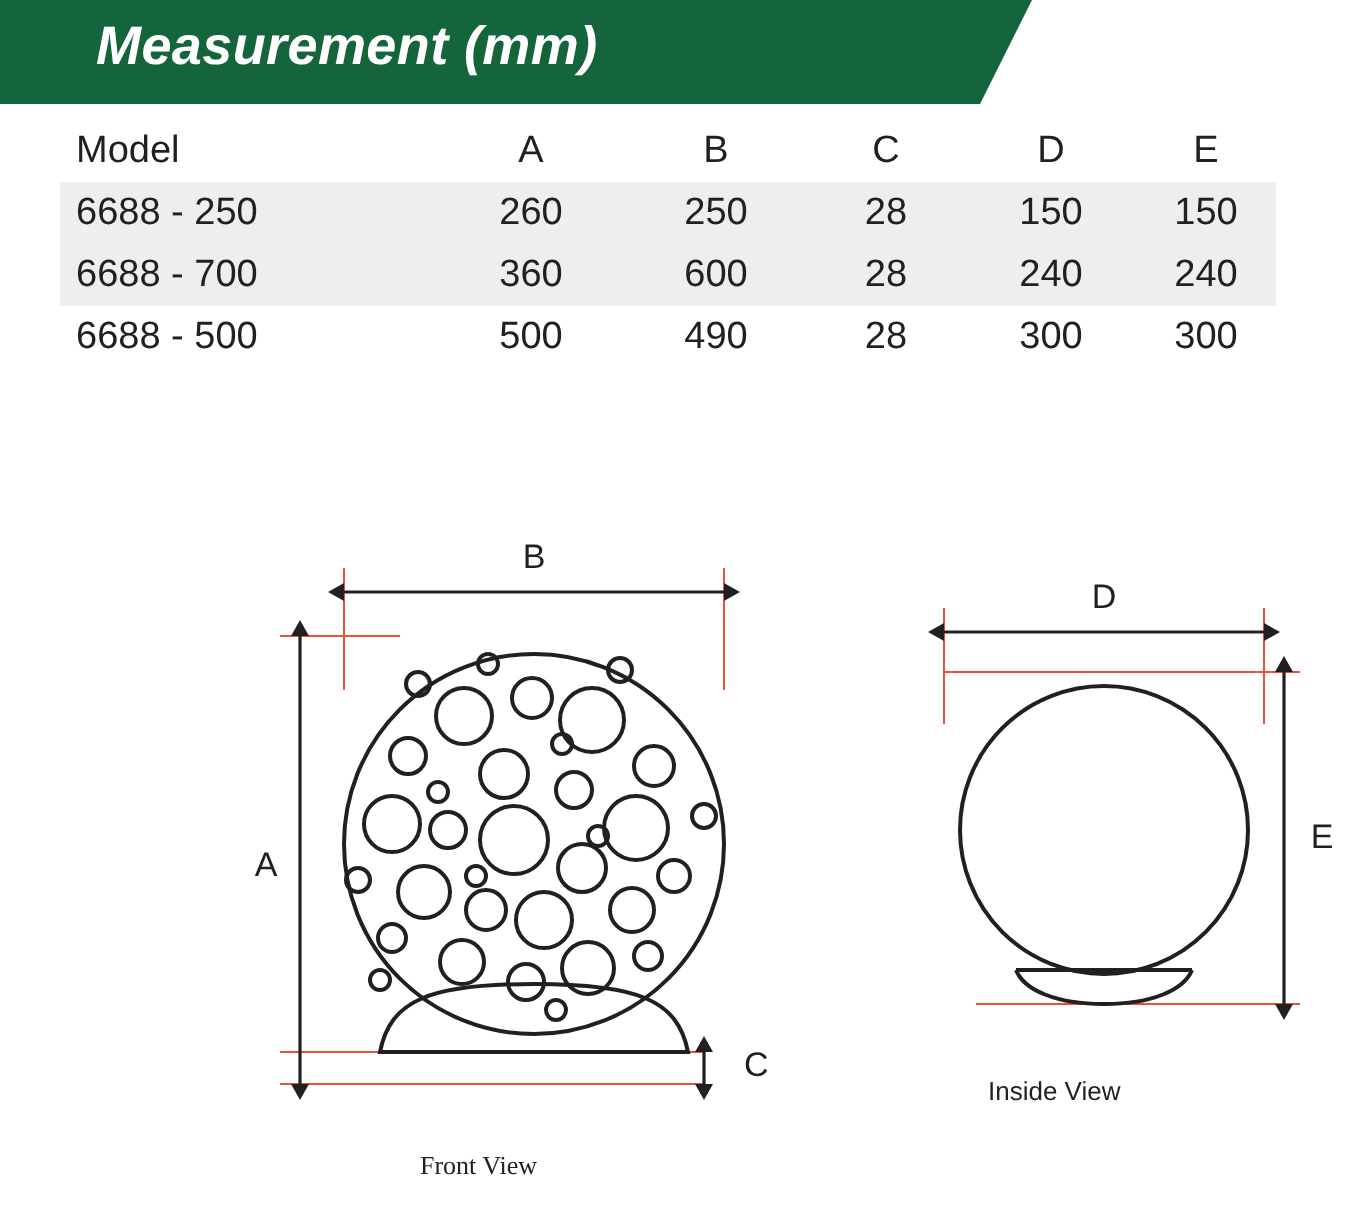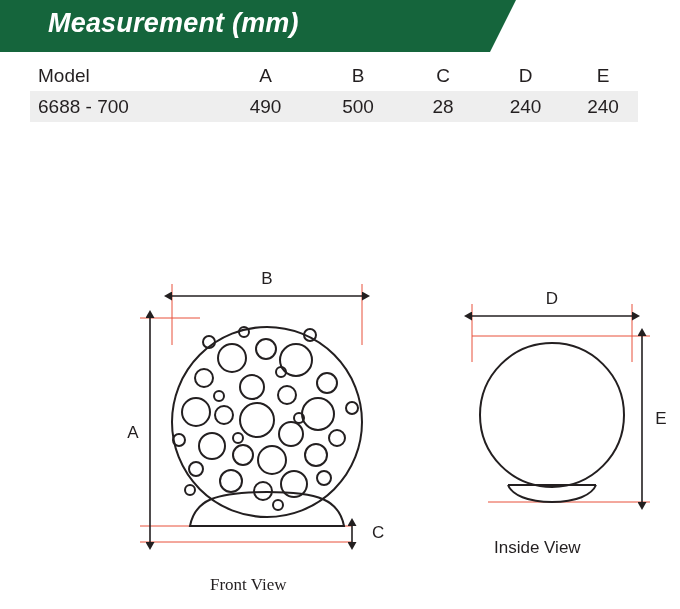--- a/index.html
+++ b/index.html
@@ -95,21 +95,21 @@
   
   .drawings {
     position: absolute;
     left: 0;
     top: 250px;
     width: 680px;
     height: 359px;
   }
   .caption {
     position: absolute;
-    font-size: 17px;
+    font-size: 13px;
     color: #231f20;
     white-space: nowrap;
   }
   .caption-front { left: 210px; top: 325px; font-family: Liberation Serif, serif; }
   .caption-inside { left: 494px; top: 288px; }
 
   svg { display: block; }
   .dimline { stroke: #231f20; stroke-width: 1.6; fill: none; }
   .redline { stroke: #e8513a; stroke-width: 1; fill: none; }
   .obj { stroke: #231f20; stroke-width: 2; fill: none; }
@@ -135,26 +135,42 @@
         <th class="col-model">Model</th>
         <th class="col-a">A</th>
         <th class="col-b">B</th>
         <th class="col-c">C</th>
         <th class="col-d">D</th>
         <th class="col-e">E</th>
       </tr>
     </thead>
     <tbody>
       <tr class="shaded">
+        <td class="col-model">6688 - 250</td>
+        <td class="col-a">260</td>
+        <td class="col-b">250</td>
+        <td class="col-c">28</td>
+        <td class="col-d">150</td>
+        <td class="col-e">150</td>
+      </tr>
+      <tr class="shaded">
         <td class="col-model">6688 - 700</td>
-        <td class="col-a">490</td>
-        <td class="col-b">500</td>
+        <td class="col-a">360</td>
+        <td class="col-b">600</td>
         <td class="col-c">28</td>
         <td class="col-d">240</td>
         <td class="col-e">240</td>
+      </tr>
+      <tr class="plain">
+        <td class="col-model">6688 - 500</td>
+        <td class="col-a">500</td>
+        <td class="col-b">490</td>
+        <td class="col-c">28</td>
+        <td class="col-d">300</td>
+        <td class="col-e">300</td>
       </tr>
     </tbody>
   </table>
 </div>
 
 <div class="drawings">
 
   <svg width="680" height="359" viewBox="0 0 680 359">
     <defs>
       <marker id="arrL" markerWidth="9" markerHeight="9" refX="8" refY="4.5" orient="auto" markerUnits="userSpaceOnUse">

